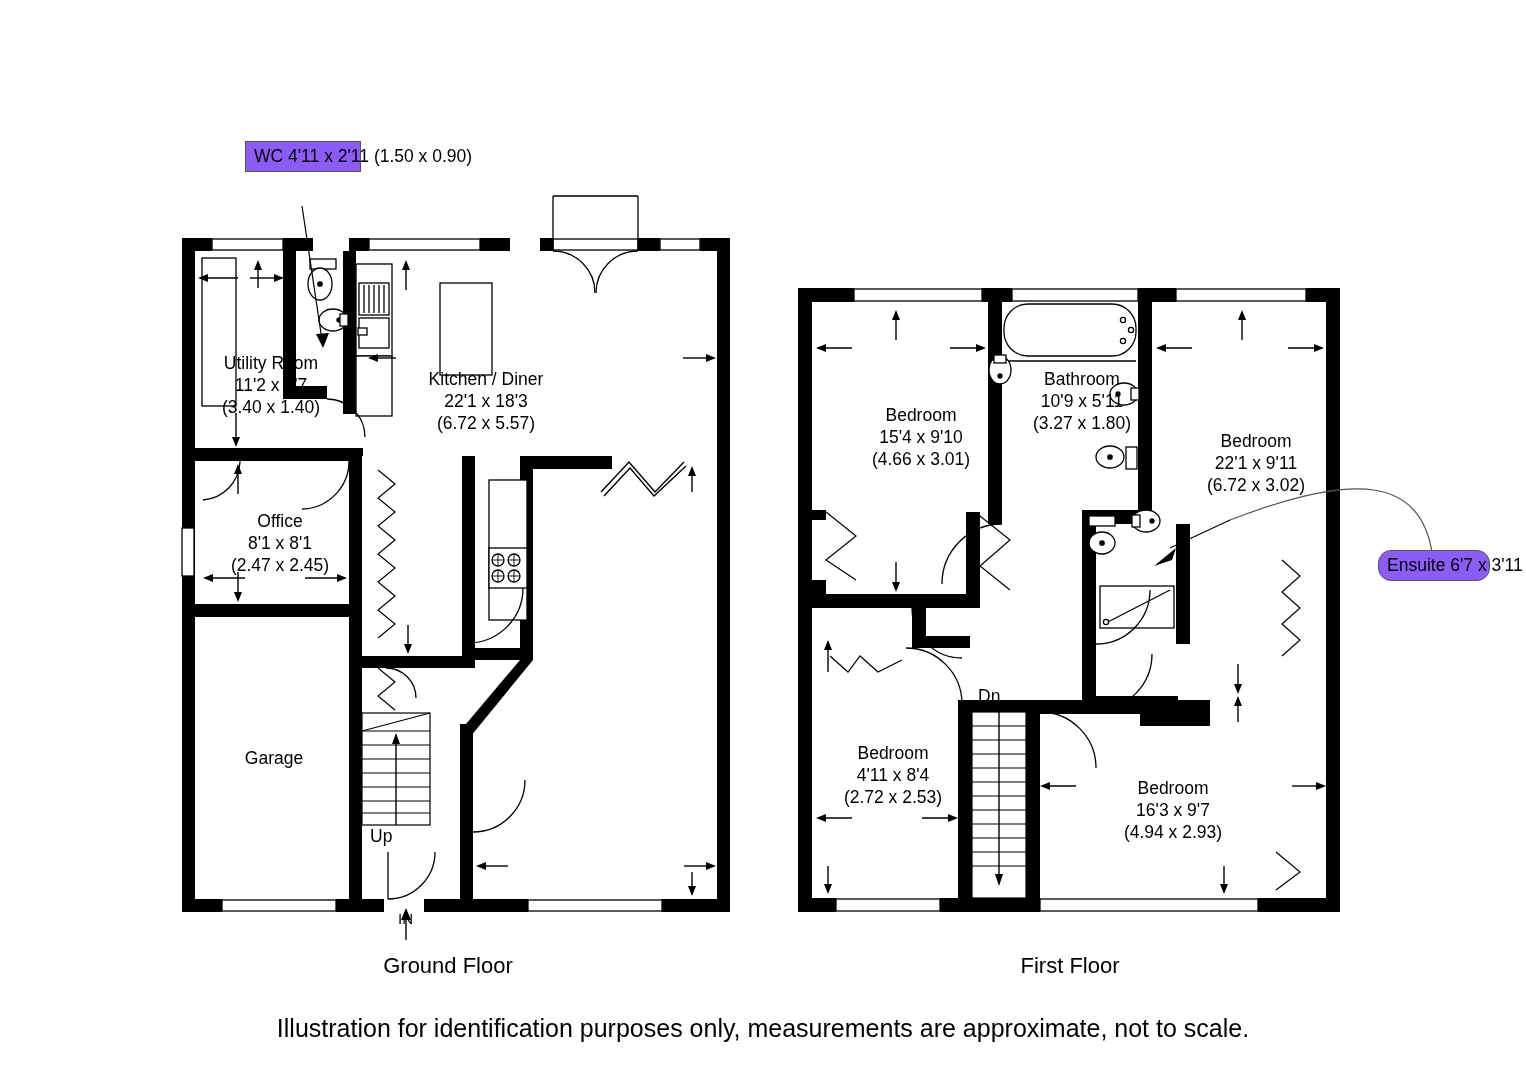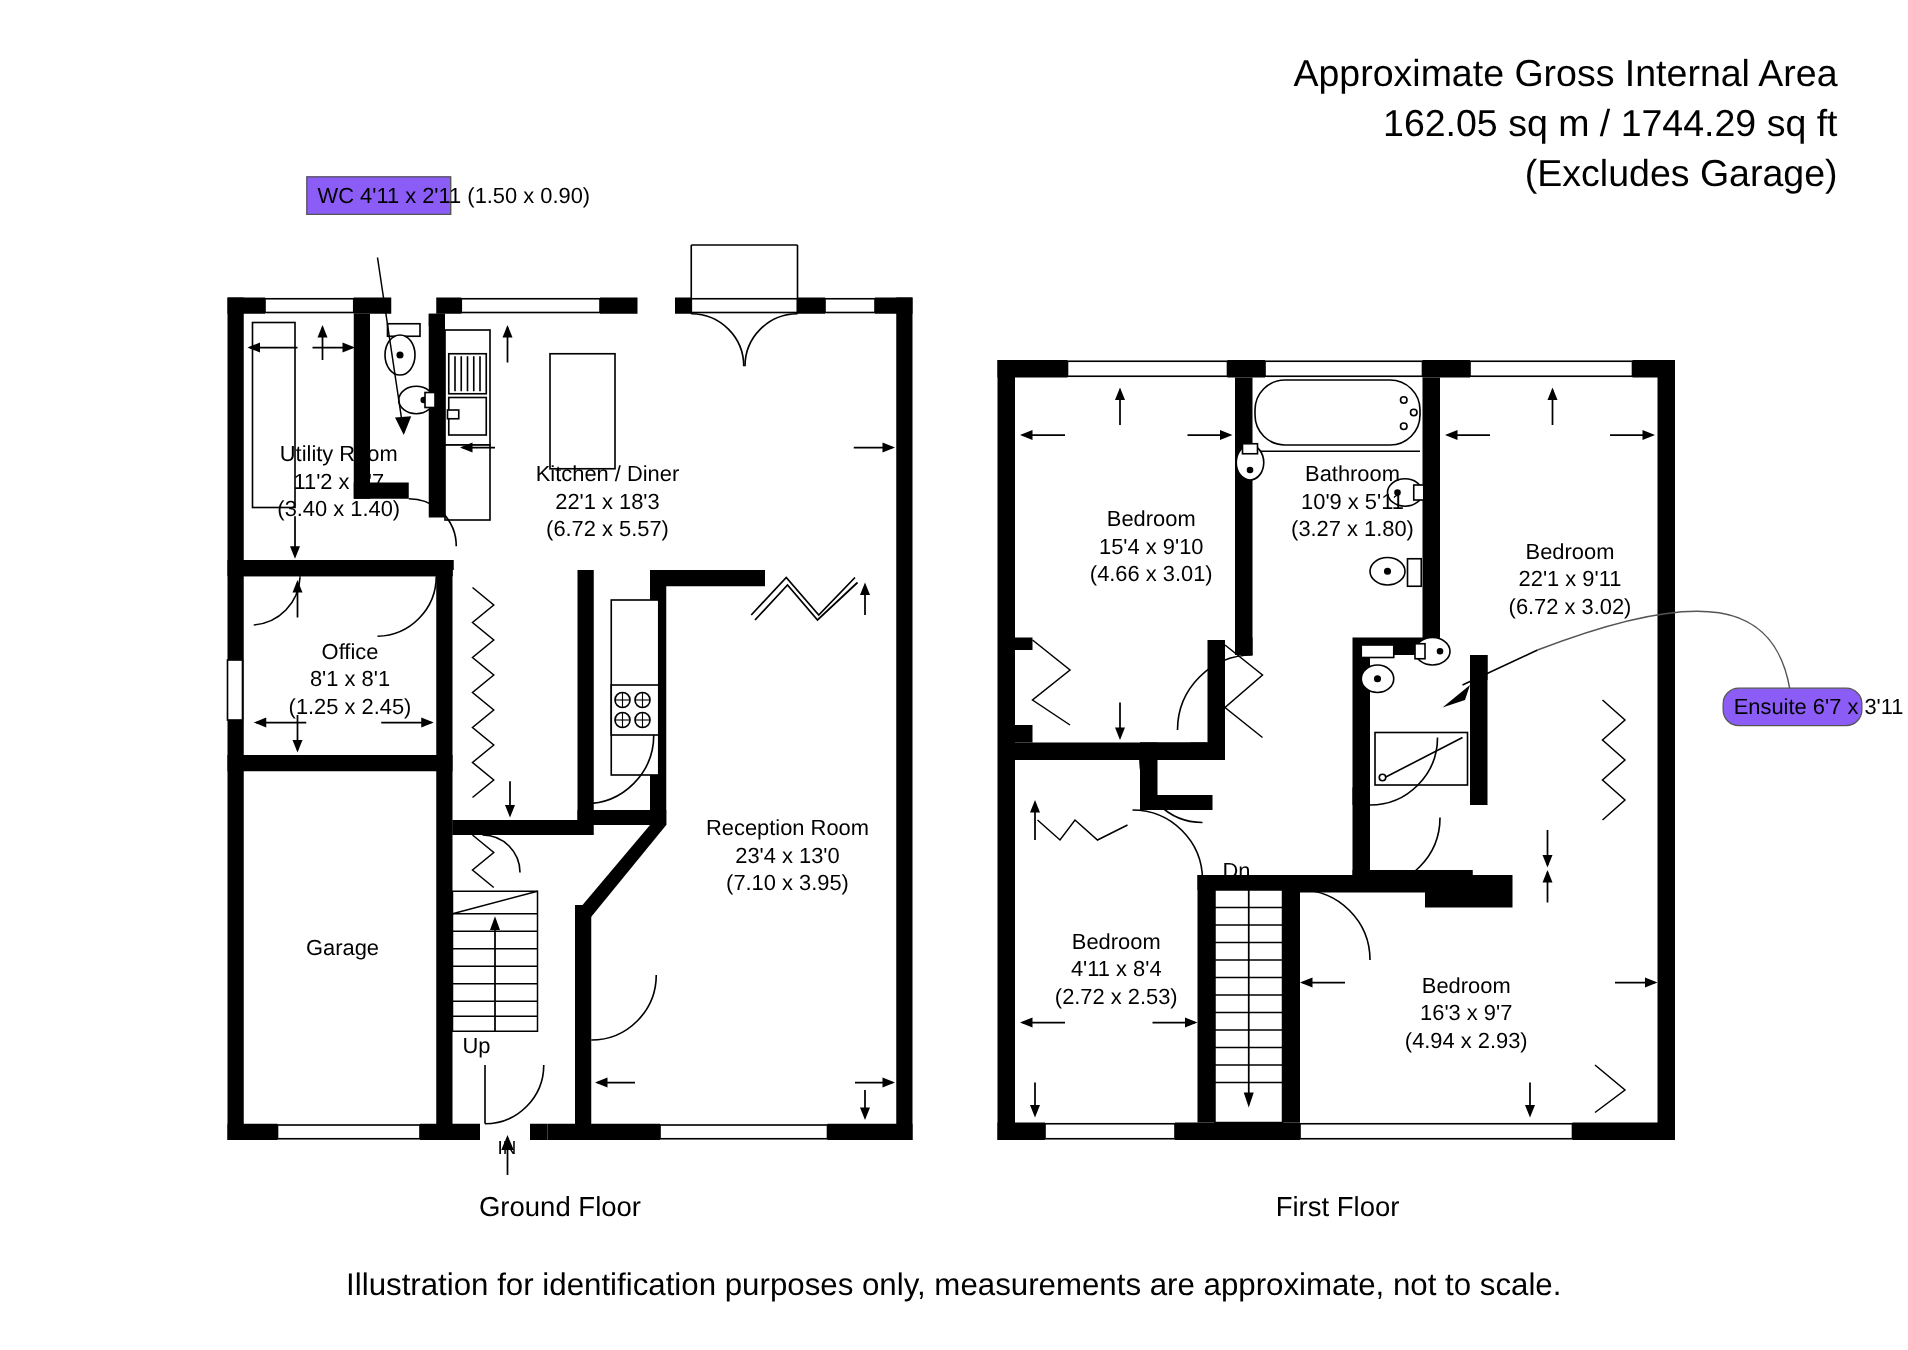--- a/index.html
+++ b/index.html
@@ -83,25 +83,20 @@
     position: absolute;
     font-size: 17.5px;
     white-space: nowrap;
   }
 </style>
 </head>
 <body>
 
 <div id="plan-root">
 
-  <div class="hdr">
-    <div>Approximate Gross Internal Area</div>
-    <div>162.05 sq m / 1744.29 sq ft</div>
-    <div>(Excludes Garage)</div>
-  </div>
 
   <svg class="plan-svg" viewBox="0 0 1526 1080">
     <g fill="none" stroke="#000000" stroke-width="1.6" shape-rendering="geometricPrecision">
 
       <g>
 
         <g fill="#000000" stroke="none">
 
           <rect x="182" y="238" width="13" height="674"></rect>
 
@@ -506,28 +501,23 @@
 
   <div class="room-label" id="label-kitchen" style="left:396px; top:368px; width:180px;">
     <span class="rl-name">Kitchen / Diner</span>
     <span class="rl-imp">22'1 x 18'3</span>
     <span class="rl-met">(6.72 x 5.57)</span>
   </div>
 
   <div class="room-label" id="label-office" style="left:203px; top:510px; width:154px;">
     <span class="rl-name">Office</span>
     <span class="rl-imp">8'1 x 8'1</span>
-    <span class="rl-met">(1.25 x 2.45)</span>
-  </div>
-
-  <div class="room-label" id="label-reception" style="left:528px; top:651px; width:204px;">
-    <span class="rl-name">Reception Room</span>
-    <span class="rl-imp">23'4 x 13'0</span>
-    <span class="rl-met">(7.10 x 3.95)</span>
-  </div>
+    <span class="rl-met">(2.47 x 2.45)</span>
+  </div>
+
 
   <div class="room-label" id="label-garage" style="left:200px; top:747px; width:148px;">
     <span class="rl-name">Garage</span>
   </div>
 
   <div class="mini-label" id="marker-up" style="left:370px; top:826px;">Up</div>
 
   <div class="mini-label" id="marker-in" style="left:398px; top:910px; font-size:15px;">IN</div>
 
   <div class="room-label" id="label-bed1" style="left:838px; top:404px; width:166px;">

